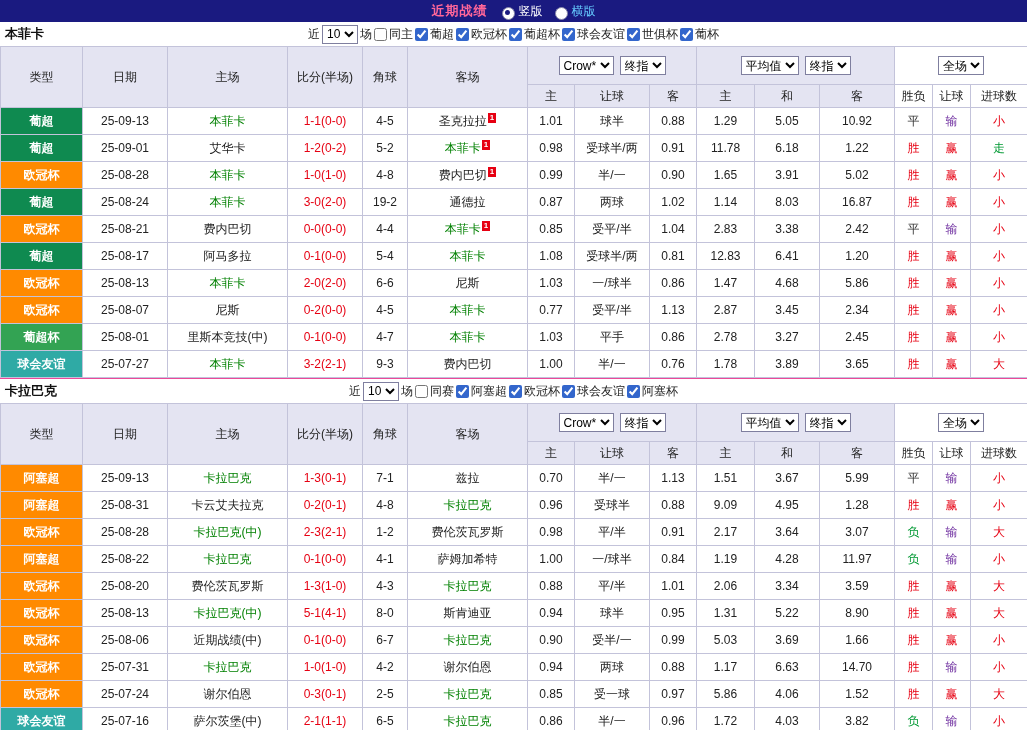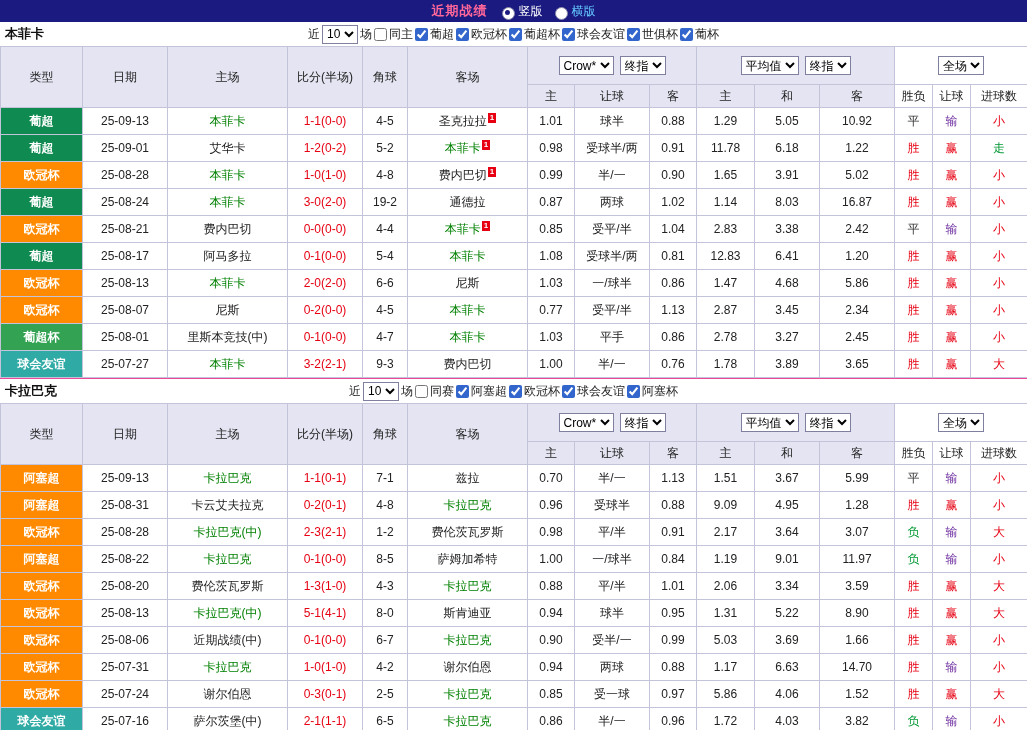--- a/index.html
+++ b/index.html
@@ -370,21 +370,21 @@
             <th class="white">胜负</th>
             <th class="white">让球</th>
             <th class="white">进球数</th>
           </tr>
         </thead>
         <tbody>
           <tr>
             <td class="league" style="background:#ff8a00">阿塞超</td>
             <td>25-09-13</td>
             <td class="team focus"><span class="tn">卡拉巴克</span></td>
-            <td class="score">1-1(0-1)</td>
+            <td class="score">1-3(0-1)</td>
             <td>7-1</td>
             <td class="team"><span class="tn">兹拉</span></td>
             <td>0.70</td>
             <td>半/一</td>
             <td>1.13</td>
             <td>1.51</td>
             <td>3.67</td>
             <td>5.99</td>
             <td class="res" style="color:#333333">平</td>
             <td class="res" style="color:#7030a0">输</td>
@@ -422,27 +422,27 @@
             <td>3.07</td>
             <td class="res" style="color:#009933">负</td>
             <td class="res" style="color:#7030a0">输</td>
             <td class="res" style="color:#e60012">大</td>
           </tr>
           <tr>
             <td class="league" style="background:#ff8a00">阿塞超</td>
             <td>25-08-22</td>
             <td class="team focus"><span class="tn">卡拉巴克</span></td>
             <td class="score">0-1(0-0)</td>
-            <td>8-5</td>
+            <td>4-1</td>
             <td class="team"><span class="tn">萨姆加希特</span></td>
             <td>1.00</td>
             <td>一/球半</td>
             <td>0.84</td>
             <td>1.19</td>
-            <td>9.01</td>
+            <td>4.28</td>
             <td>11.97</td>
             <td class="res" style="color:#009933">负</td>
             <td class="res" style="color:#7030a0">输</td>
             <td class="res" style="color:#e60012">小</td>
           </tr>
           <tr>
             <td class="league" style="background:#ff8a00">欧冠杯</td>
             <td>25-08-20</td>
             <td class="team"><span class="tn">费伦茨瓦罗斯</span></td>
             <td class="score">1-3(1-0)</td>

